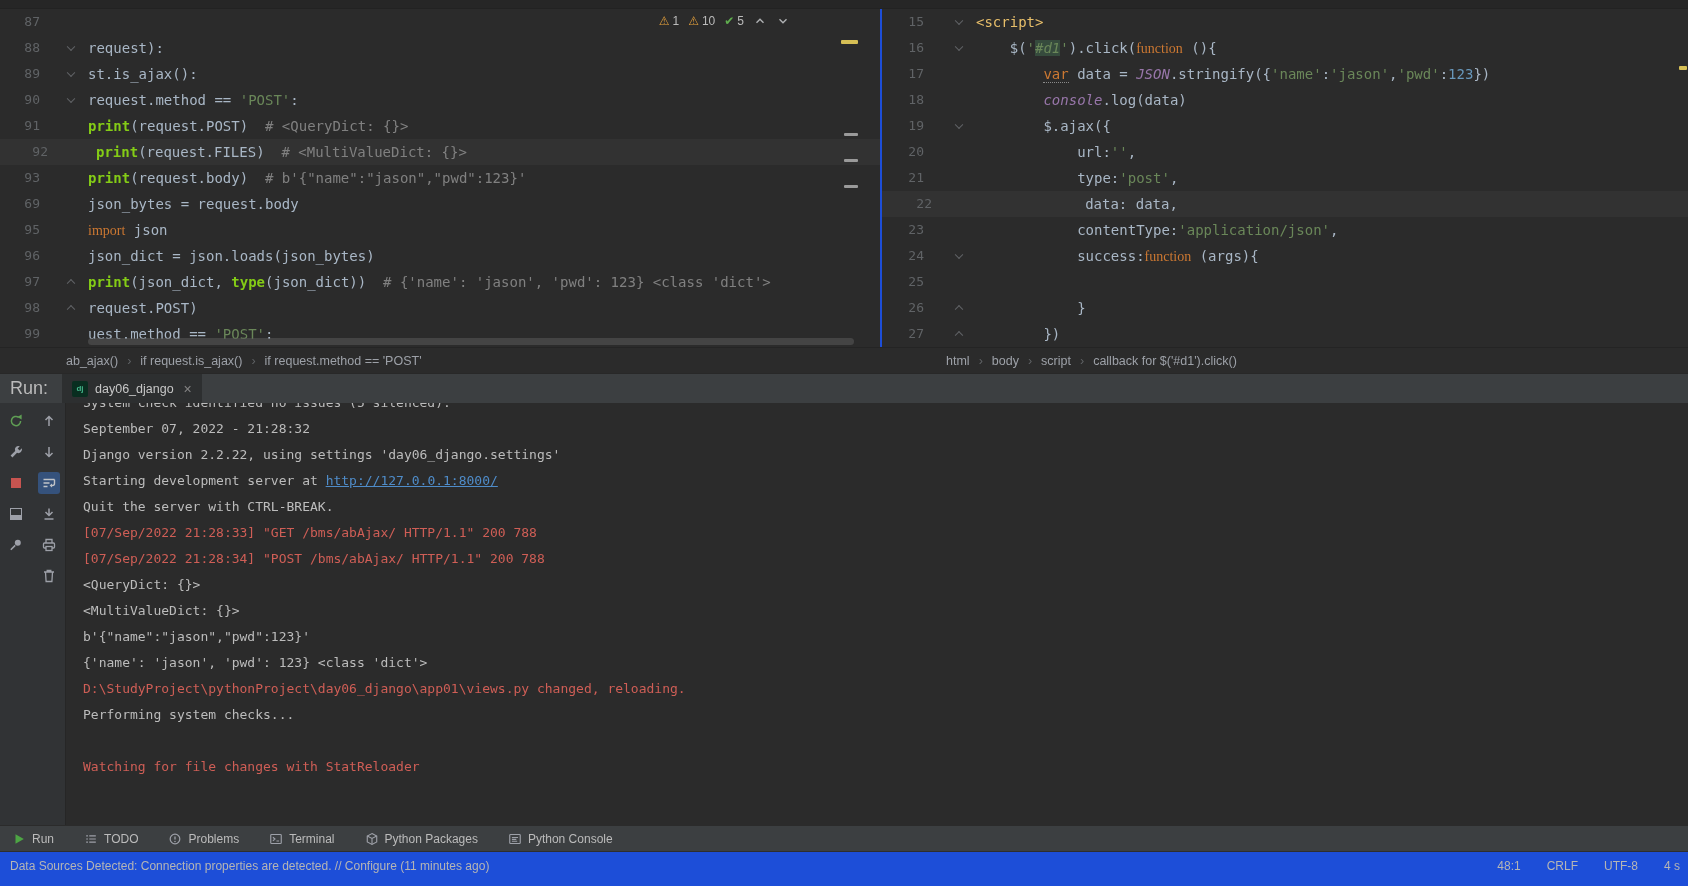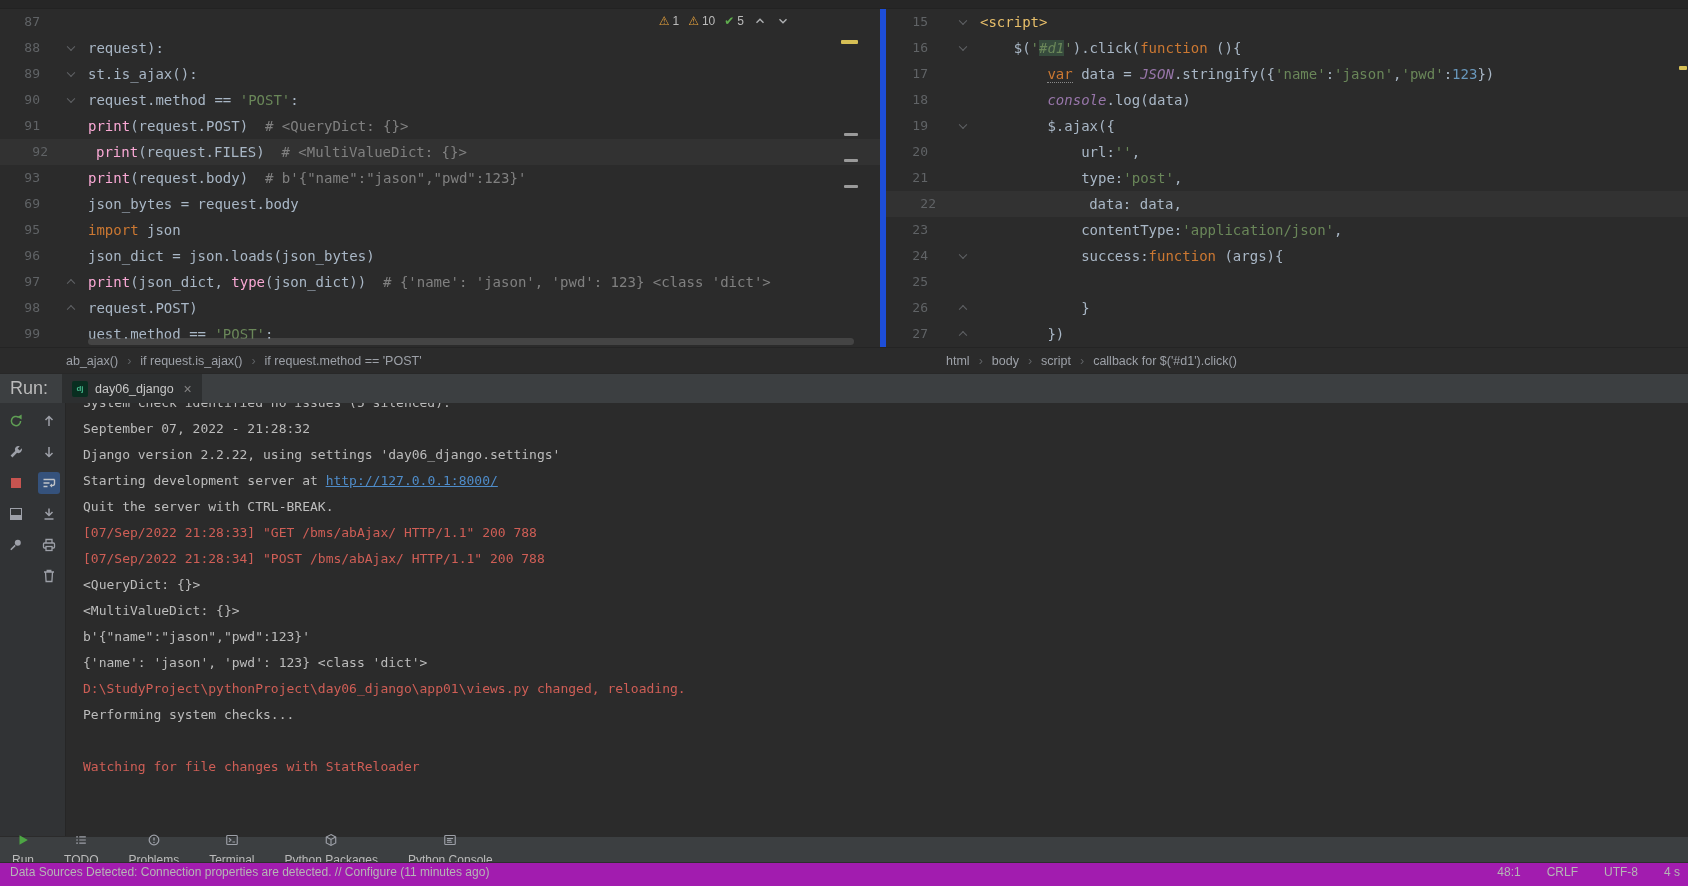--- a/index.html
+++ b/index.html
@@ -5,43 +5,43 @@
   * { margin:0; padding:0; box-sizing:border-box; }
   html,body { background:#2b2b2b; }
   body { width:1688px; height:886px; overflow:hidden; font-family:"DejaVu Sans Mono",monospace; }
   .ide { display:flex; flex-direction:column; width:100%; height:100%; }
   .top-strip { flex:none; height:9px; background:#262626; border-bottom:1px solid #222; }
 
   
   .editors { flex:none; display:flex; height:338px; position:relative; background:#2b2b2b; }
   .pane { position:relative; overflow:hidden; }
   .pane-left { width:880px; }
-  .pane-right { flex:1; border-left:6px solid #1d4ed8; }
+  .pane-right { flex:1; border-left:2px solid #1d4ed8; }
   .row { display:flex; height:26px; line-height:26px; white-space:pre; font-size:14px; }
   .row.current { background:#323232;padding-left:8px; }
   .lnum { flex:none; color:#606366; text-align:right; font-size:13px; }
   .pane-left .lnum { width:40px; }
   .pane-right .lnum { width:42px; }
   .foldcol { flex:none; position:relative; }
   .pane-left .foldcol { width:46px; }
   .pane-right .foldcol { width:50px; }
   .fchev { position:absolute; right:12px; top:50%; width:6px; height:6px;
            border-right:1.5px solid #606366; border-bottom:1.5px solid #606366; }
   .fchev.d { transform:translateY(-70%) rotate(45deg); }
   .fchev.u { transform:translateY(-30%) rotate(-135deg); }
   .codetext { flex:1; padding-left:2px; color:#a9b7c6; }
 
   .s-plain { color:#a9b7c6; }
-  .s-kw   { color:#cc7832; }
+  .s-kw   { color:#cc7832;font-family:Liberation Serif, serif; }
   .s-kwu  { color:#cc7832; border-bottom:1px dotted #8a8a8a; }
   .s-str  { color:#6a8759; }
   .s-strhl{ color:#6a8759; background:#364b3d;font-style:italic; }
   .s-num  { color:#6897bb; }
   .s-cmt  { color:#808080; }
-  .s-bi   { color:#f9a8d4; }
+  .s-bi   { color:#84cc16;font-weight:bold; }
   .s-tag  { color:#e8bf6a; }
   .s-glb  { color:#9876aa; font-style:italic; }
 
   .inspections { position:absolute; top:5px; right:90px; display:flex; align-items:center; gap:9px;
                  font-family:"Liberation Sans",sans-serif; font-size:12px; color:#bbb; }
   .insp-item { display:flex; align-items:center; gap:3px; }
   .tri { color:#e9a33c; font-size:12px; }
   .check { color:#5fad4e; font-size:12px; }
   .insp-nav svg { width:14px; height:14px; display:block; }
 
@@ -79,24 +79,24 @@
   .c-row { height:26px; line-height:26px; font-size:13px; white-space:pre; }
   .c-row.clip { margin-top:-13px; }
   .c-plain { color:#bcbcbc; }
   .c-red { color:#cf5e56; }
   .c-link { color:#4f8cc9; text-decoration:underline; cursor:pointer; }
 
   
   .tool-bar { flex:none; height:26px; background:#3c3f41; border-top:1px solid #2b2b2b;
               display:flex; align-items:center; gap:30px; padding-left:12px;
               font-family:"Liberation Sans",sans-serif; font-size:12px; color:#bbb; }
-  .tb-item { display:flex; align-items:center; gap:6px;flex-direction:column; }
+  .tb-item { display:flex; align-items:center; gap:6px; }
   .tb-item svg { width:14px; height:14px; display:block; }
 
-  .status-bar { flex:none; height:24px; background:#a21caf; border-top:1px solid #2e2e2e;
+  .status-bar { flex:none; height:35px; background:#1d4ed8; border-top:1px solid #2e2e2e;
                 display:flex; align-items:center; font-family:"Liberation Sans",sans-serif;
                 font-size:12px; color:#b5b5b5; padding:0 8px 6px 10px; }
   .status-left { flex:1; }
   .status-right { display:flex; gap:26px; white-space:nowrap; }
 </style>
 </head>
 <body>
 
 <div class="ide">
   <div class="top-strip"></div>

